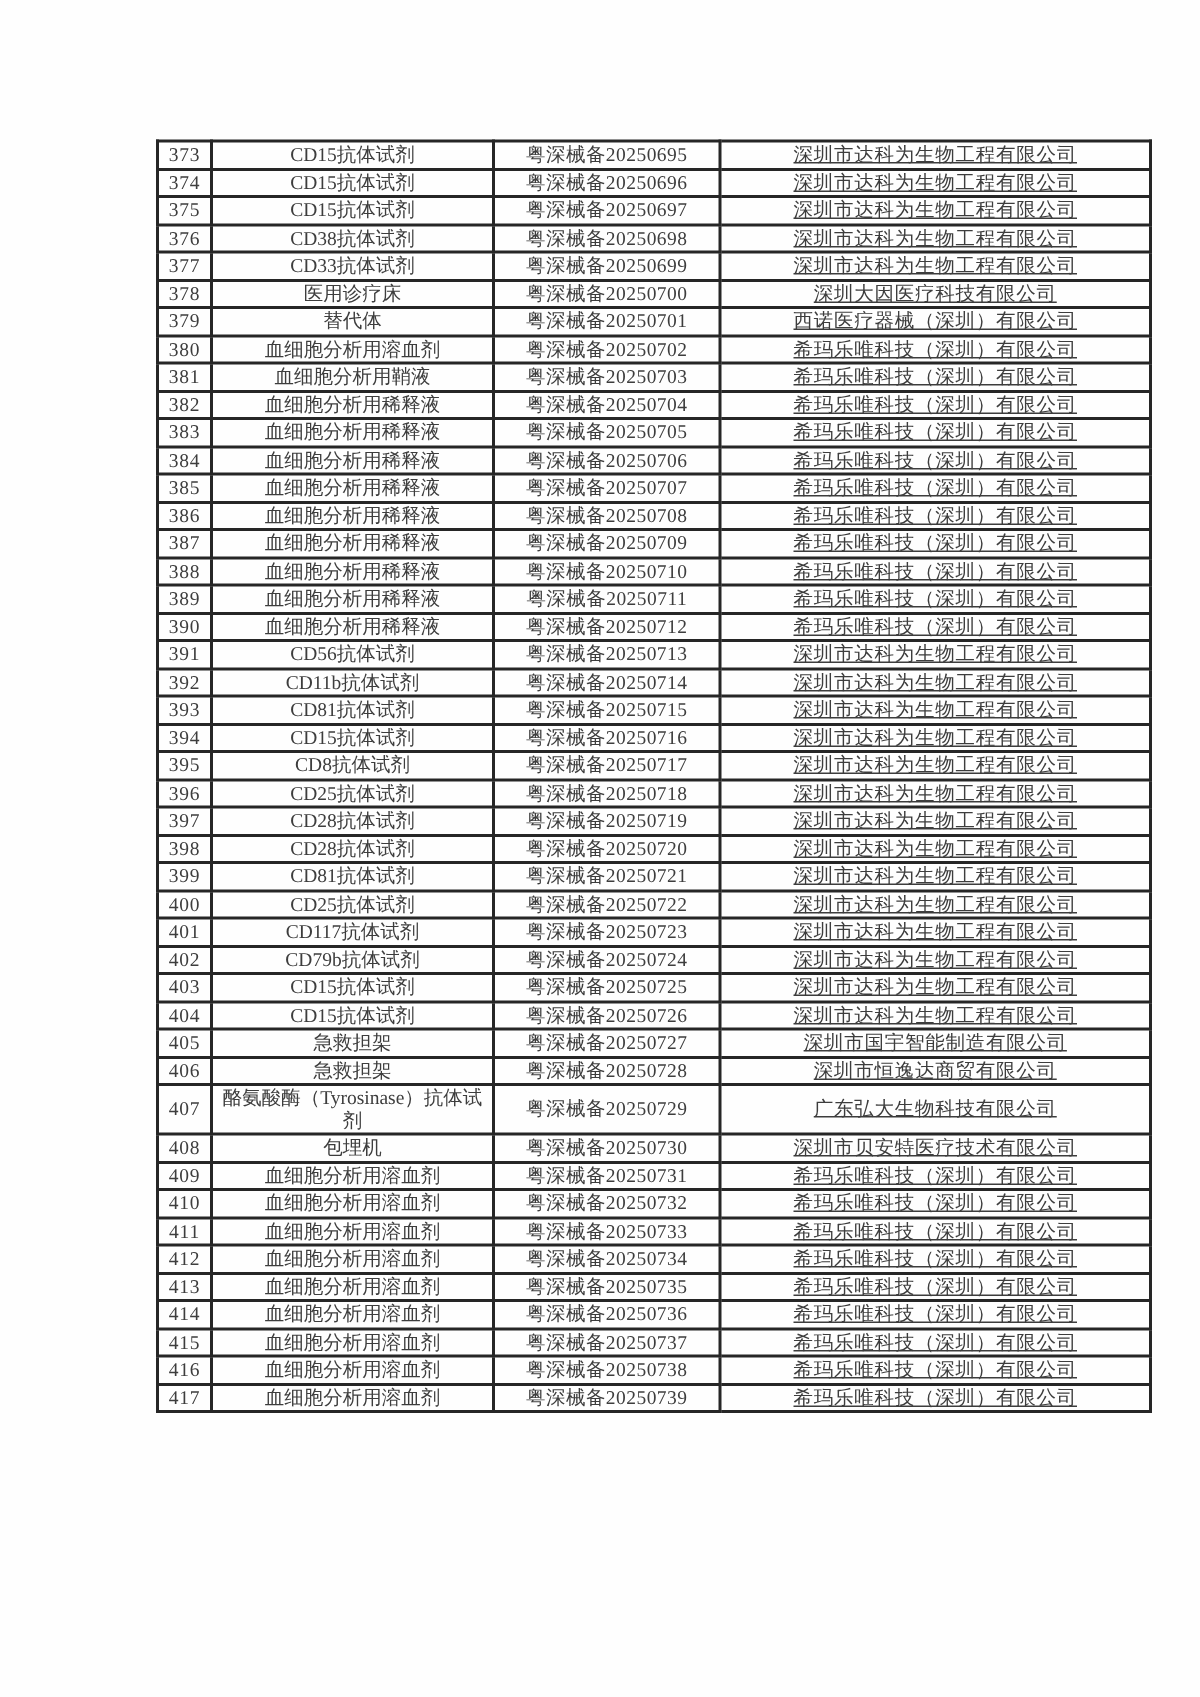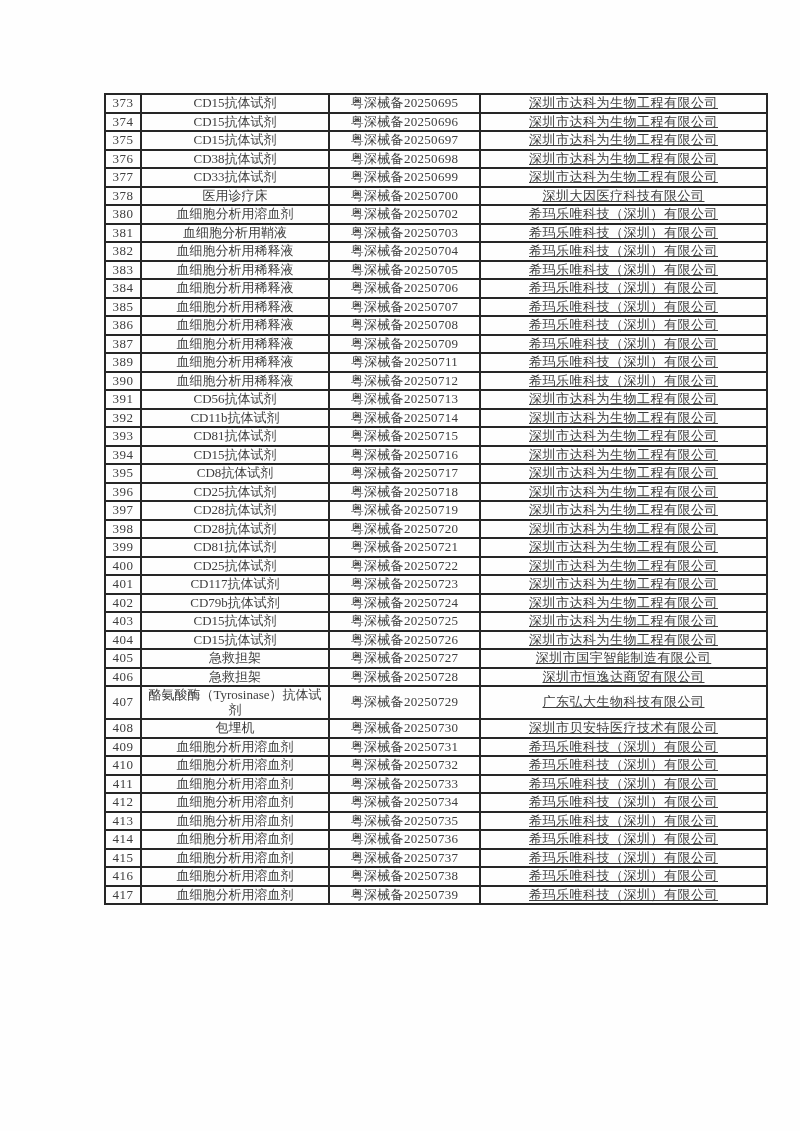--- a/index.html
+++ b/index.html
@@ -78,20 +78,26 @@
           <td class="col-reg">粤深械备20250699</td>
           <td class="col-company">深圳市达科为生物工程有限公司</td>
         </tr>
         <tr>
           <td class="col-no">378</td>
           <td class="col-device">医用诊疗床</td>
           <td class="col-reg">粤深械备20250700</td>
           <td class="col-company">深圳大因医疗科技有限公司</td>
         </tr>
         <tr>
+          <td class="col-no">379</td>
+          <td class="col-device">替代体</td>
+          <td class="col-reg">粤深械备20250701</td>
+          <td class="col-company">西诺医疗器械（深圳）有限公司</td>
+        </tr>
+        <tr>
           <td class="col-no">380</td>
           <td class="col-device">血细胞分析用溶血剂</td>
           <td class="col-reg">粤深械备20250702</td>
           <td class="col-company">希玛乐唯科技（深圳）有限公司</td>
         </tr>
         <tr>
           <td class="col-no">381</td>
           <td class="col-device">血细胞分析用鞘液</td>
           <td class="col-reg">粤深械备20250703</td>
           <td class="col-company">希玛乐唯科技（深圳）有限公司</td>
@@ -123,20 +129,26 @@
         <tr>
           <td class="col-no">386</td>
           <td class="col-device">血细胞分析用稀释液</td>
           <td class="col-reg">粤深械备20250708</td>
           <td class="col-company">希玛乐唯科技（深圳）有限公司</td>
         </tr>
         <tr>
           <td class="col-no">387</td>
           <td class="col-device">血细胞分析用稀释液</td>
           <td class="col-reg">粤深械备20250709</td>
+          <td class="col-company">希玛乐唯科技（深圳）有限公司</td>
+        </tr>
+        <tr>
+          <td class="col-no">388</td>
+          <td class="col-device">血细胞分析用稀释液</td>
+          <td class="col-reg">粤深械备20250710</td>
           <td class="col-company">希玛乐唯科技（深圳）有限公司</td>
         </tr>
         <tr>
           <td class="col-no">389</td>
           <td class="col-device">血细胞分析用稀释液</td>
           <td class="col-reg">粤深械备20250711</td>
           <td class="col-company">希玛乐唯科技（深圳）有限公司</td>
         </tr>
         <tr>
           <td class="col-no">390</td>

